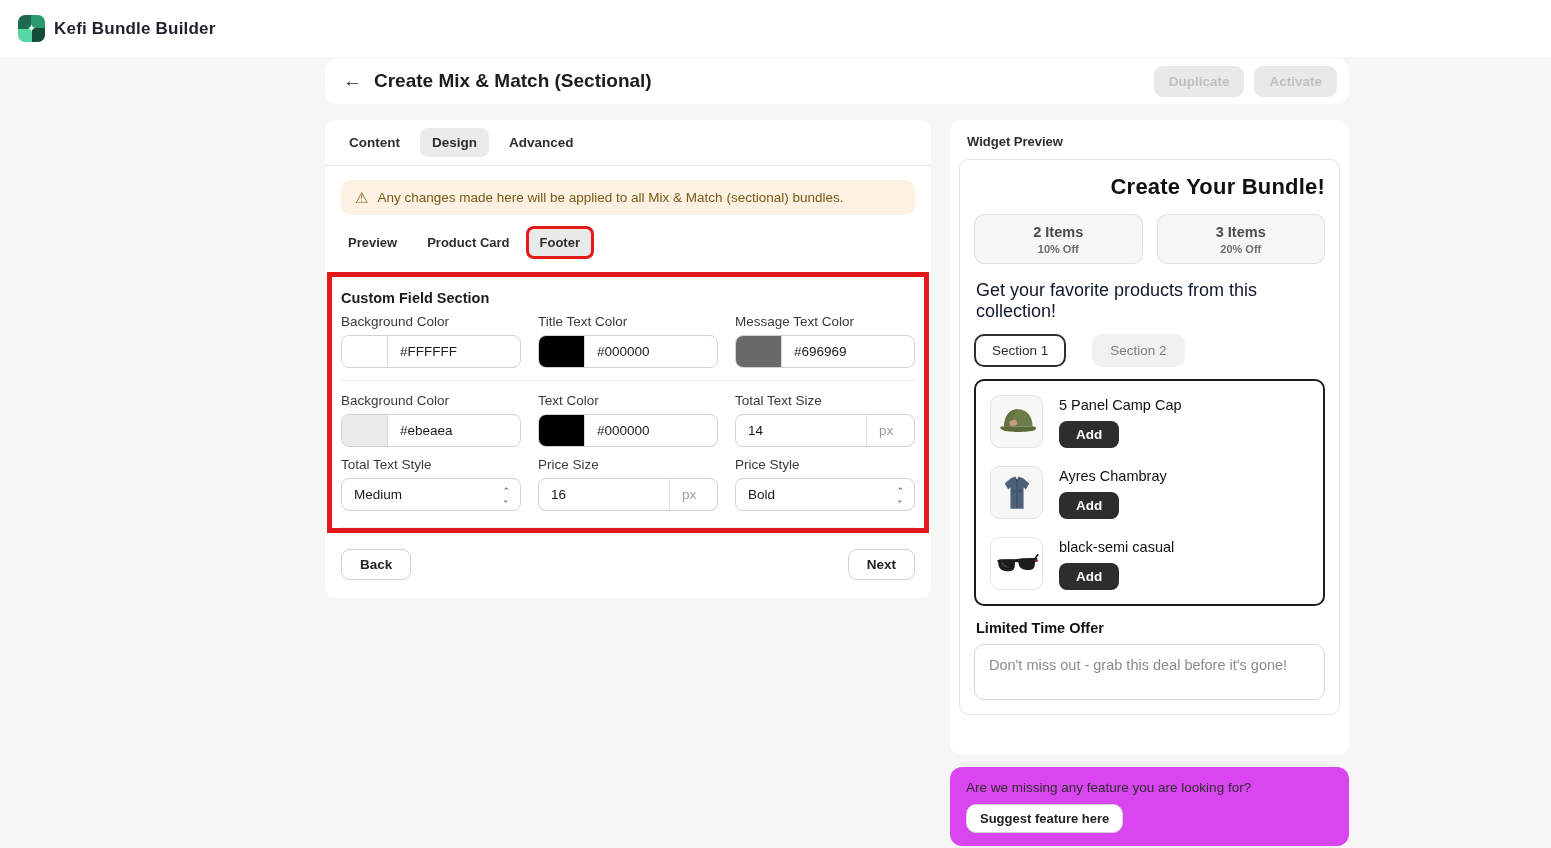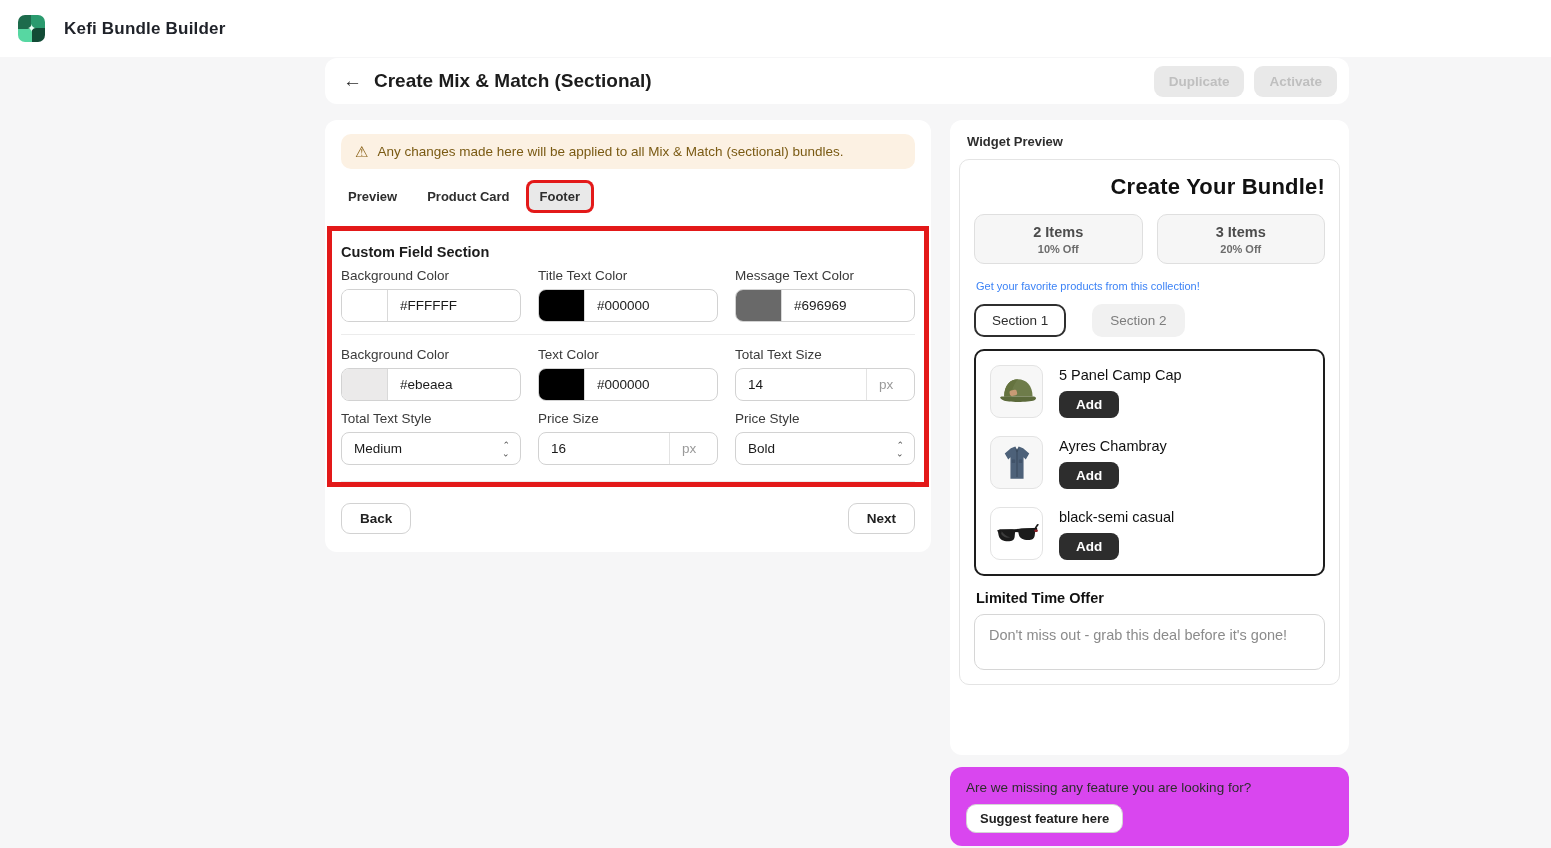--- a/index.html
+++ b/index.html
@@ -1,19 +1,19 @@
 <!DOCTYPE html>
 <html><head>
 <meta charset="utf-8">
 <style>
   * { margin:0; padding:0; box-sizing:border-box; }
   html,body { width:1551px; height:848px; background:#f6f6f7; font-family:"Liberation Sans", sans-serif; overflow:hidden; }
 
   
-  .topbar { position:absolute; left:0; top:0; width:1551px; height:57px; background:#ffffff; display:flex; align-items:center; padding-left:18px; gap:19px; }
+  .topbar { position:absolute; left:0; top:0; width:1551px; height:57px; background:#ffffff; display:flex; align-items:center; padding-left:18px; gap:9px; }
   .logo { width:27px; height:27px; border-radius:7px; position:relative; overflow:hidden;
           background:conic-gradient(from 0deg at 50% 50%, #2a9a6e 0 25%, #124b36 25% 50%, #57d7a2 50% 75%, #1d6b4c 75% 100%); }
   .logo::after { content:"✦"; position:absolute; left:50%; top:50%; transform:translate(-50%,-54%); color:#eafff4; font-size:11px; }
   .app-title { font-size:17px; font-weight:bold; color:#1f2229; letter-spacing:.2px; }
 
   
   .header-card { position:absolute; left:325px; top:58px; width:1024px; height:46px; background:#fff; border-radius:12px;
                  display:flex; align-items:center; padding:0 12px 0 18px; }
   .back-arrow { font-size:19px; color:#2a2a2a; cursor:pointer; margin-right:12px; }
   .page-title { font-size:19px; font-weight:bold; color:#1c1c1c; }
@@ -49,21 +49,21 @@
 
   
   .preview-panel { position:absolute; left:950px; top:120px; width:399px; height:635px; background:#fff; border-radius:12px; padding:12px 9px; }
   .panel-title { font-size:13px; font-weight:bold; color:#2e2e2e; margin:2px 0 10px 8px; }
   .preview-card { border:1px solid #e4e4e4; border-radius:10px; padding:14px; }
   .bundle-title { text-align:right; font-size:22px; font-weight:bold; color:#111; letter-spacing:.2px; margin-bottom:14px; }
   .tiers { display:flex; gap:14px; margin-bottom:16px; }
   .tier { flex:1; background:#f6f6f6; border:1px solid #dfdfdf; border-radius:10px; padding:9px 0 8px 0; text-align:center; cursor:pointer; }
   .tier-items { font-size:14.5px; font-weight:bold; color:#4c4c4c; }
   .tier-off { font-size:11px; font-weight:bold; color:#6c6c6c; margin-top:3px; }
-  .collection-text { font-size:11px; color:#3b82f6; margin:2px 0 12px 2px; }
+  .collection-text { font-size:18px; color:#0f172a; margin:2px 0 12px 2px; }
   .section-pills { display:flex; gap:26px; margin-bottom:12px; }
   .pill { font-size:13.5px; padding:7px 16px; border-radius:10px; cursor:pointer; }
   .pill.active { border:2px solid #2f2f2f; color:#2e2e2e; background:#fff; }
   .pill.inactive { background:#f1f1f1; color:#7d7d7d; border:2px solid transparent; }
   .products-box { border:2px solid #1d1d1d; border-radius:10px; padding:14px; display:flex; flex-direction:column; gap:18px; margin-bottom:14px; }
   .product { display:flex; gap:16px; align-items:flex-start; }
   .product-img { width:53px; height:53px; flex:none; background:#f7f7f7; border:1px solid #e3e3e3; border-radius:10px; display:flex; align-items:center; justify-content:center; overflow:hidden; }
   .product-img.white { background:#ffffff; }
   .product-name { font-size:14.5px; color:#101010; margin:2px 0 8px 0; }
   .btn-add { background:#2d2d2d; color:#fff; border:none; border-radius:8px; padding:6px 17px; font-size:13.5px; font-weight:bold; font-family:inherit; cursor:pointer; }
@@ -87,20 +87,25 @@
   <span class="back-arrow">←</span>
   <span class="page-title">Create Mix &amp; Match (Sectional)</span>
   <span class="header-actions">
     <button class="btn-disabled">Duplicate</button>
     <button class="btn-disabled">Activate</button>
   </span>
 </div>
 
 <div class="left-card">
 
+  <div class="tabs-row">
+    <div class="tab">Content</div>
+    <div class="tab active">Design</div>
+    <div class="tab">Advanced</div>
+  </div>
 
   <div class="warning-banner">
     <span class="warning-icon">⚠</span>
     <span class="warning-text">Any changes made here will be applied to all Mix &amp; Match (sectional) bundles.</span>
   </div>
 
   <div class="subtabs-row">
     <div class="subtab">Preview</div>
     <div class="subtab">Product Card</div>
     <div class="subtab active">Footer</div>

